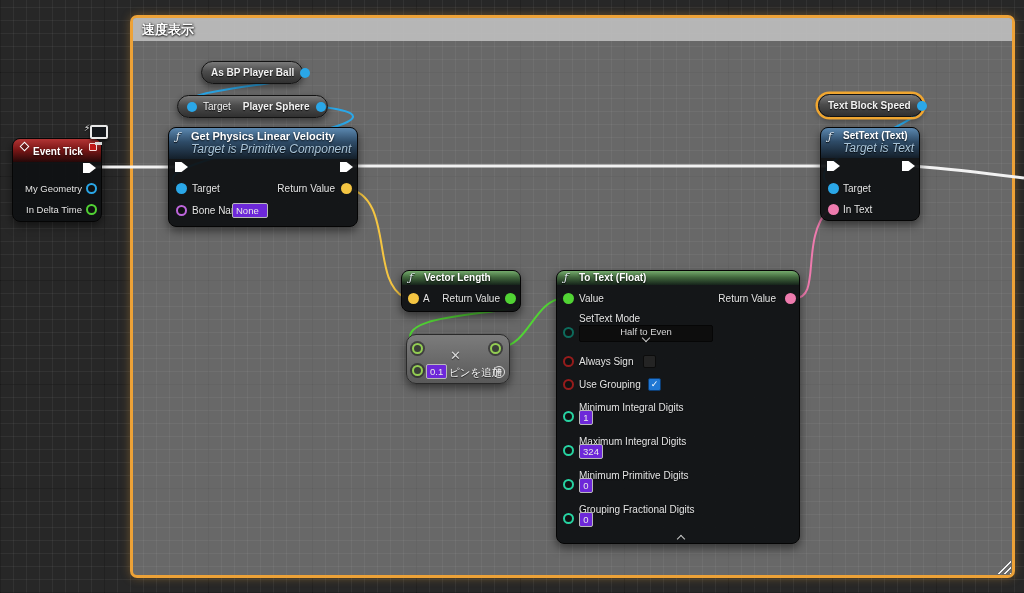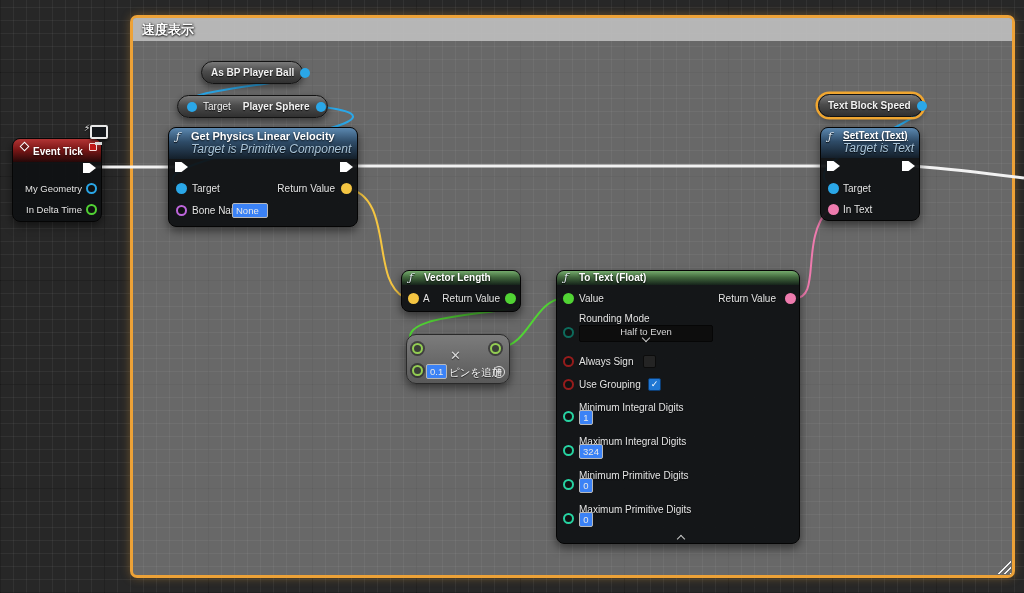--- a/index.html
+++ b/index.html
@@ -68,21 +68,21 @@
     background:#c01818;border:1.5px solid #f3dada;border-radius:1px;
   }
   .lbl{position:absolute;font-size:10px;color:#e3e3e3;white-space:nowrap;text-shadow:0 1px 1px rgba(0,0,0,0.7);}
   .lbl.r{text-align:right;}
   .pin{position:absolute;width:11px;height:11px;border-radius:50%;}
   .pin.hollow{background:#101212;border:2.5px solid;}
   .pin.exec{width:13px;height:12px;border-radius:0;background:#fff;
     clip-path:polygon(0 8%,50% 8%,100% 50%,50% 92%,0 92%);}
   .pin.ring{background:#3a3f38;border:2.5px solid #93cd52;box-shadow:0 0 0 2px rgba(30,30,30,0.6);}
   .valbox{
-    position:absolute;background:#3b82f6;border:1px solid #b9b9b9;border-radius:2px;
+    position:absolute;background:#6d28d9;border:1px solid #b9b9b9;border-radius:2px;
     color:#e8e8e8;font-size:9.5px;padding:1px 3px;line-height:11px;text-align:center;
   }
   .dropdown{
     position:absolute;background:#0d0d0d;border:1px solid #060606;border-radius:2px;
     color:#d4d4d4;font-size:9.5px;display:flex;align-items:center;padding:0 7px;flex-direction:column;
   }
   .chev{width:6px;height:6px;border-right:1.7px solid #c9c9c9;border-bottom:1.7px solid #c9c9c9;}
   .chev.down{transform:rotate(45deg);margin-top:-3px;}
   .chev.up{transform:rotate(-135deg);margin-top:3px;}
   .checkbox{
@@ -221,21 +221,21 @@
   <div class="node" style="left:556px;top:270px;width:244px;height:274px;">
     <div class="hdr green" style="min-height:11px;padding-top:1px;padding-bottom:2px;">
       <span class="ficon" style="top:0px;">ƒ</span>
       <div class="t" style="font-size:10px;">To Text (Float)</div>
     </div>
     <span class="pin" style="left:6px;top:22px;background:#51d334;"></span>
     <span class="lbl" style="left:22px;top:22px;">Value</span>
     <span class="lbl r" style="right:23px;top:22px;">Return Value</span>
     <span class="pin" style="left:228px;top:22px;background:#ee7bae;"></span>
 
-    <span class="lbl" style="left:22px;top:42px;">Rounding Mode</span>
+    <span class="lbl" style="left:22px;top:42px;">SetText Mode</span>
     <span class="pin hollow" style="left:6px;top:56px;border-color:#0d6b5c;"></span>
     <div class="dropdown" style="left:22px;top:54px;width:134px;height:17px;">
       <span>Half to Even</span>
       <span class="spacer"></span>
       <span class="chev down"></span>
     </div>
 
     <span class="pin hollow" style="left:6px;top:85px;border-color:#961c1c;"></span>
     <span class="lbl" style="left:22px;top:85px;">Always Sign</span>
     <span class="checkbox" style="left:86px;top:84px;"></span>
@@ -249,36 +249,36 @@
     <span class="valbox" style="left:22px;top:139px;min-width:14px;">1</span>
 
     <span class="lbl" style="left:22px;top:165px;">Maximum Integral Digits</span>
     <span class="pin hollow" style="left:6px;top:174px;border-color:#27d3a2;"></span>
     <span class="valbox" style="left:22px;top:173px;min-width:24px;">324</span>
 
     <span class="lbl" style="left:22px;top:199px;">Minimum Primitive Digits</span>
     <span class="pin hollow" style="left:6px;top:208px;border-color:#27d3a2;"></span>
     <span class="valbox" style="left:22px;top:207px;min-width:14px;">0</span>
 
-    <span class="lbl" style="left:22px;top:233px;">Maximum Primitive Digits</span>
+    <span class="lbl" style="left:22px;top:233px;">Grouping Fractional Digits</span>
     <span class="pin hollow" style="left:6px;top:242px;border-color:#27d3a2;"></span>
     <span class="valbox" style="left:22px;top:241px;min-width:14px;">0</span>
 
     <span class="collapse chev up" style="top:262px;"></span>
   </div>
 
   <div class="pill selected" style="left:818px;top:94px;width:105px;">
     <span>Text Block Speed</span>
     <span class="ppin"></span>
   </div>
 
   <div class="node" style="left:820px;top:127px;width:100px;height:94px;">
     <div class="hdr blue">
       <span class="ficon">ƒ</span>
-      <div class="t" style="font-size:10px;text-decoration:underline;">SetText (Text)</div>
+      <div class="t" style="font-size:10px;">SetText (Text)</div>
       <div class="s">Target is Text</div>
     </div>
     <span class="pin exec" style="left:6px;top:32px;"></span>
     <span class="pin exec" style="left:81px;top:32px;"></span>
     <span class="pin" style="left:7px;top:55px;background:#2aa7e8;"></span>
     <span class="lbl" style="left:22px;top:55px;">Target</span>
     <span class="pin" style="left:7px;top:76px;background:#ee7bae;"></span>
     <span class="lbl" style="left:22px;top:76px;">In Text</span>
   </div>
 

